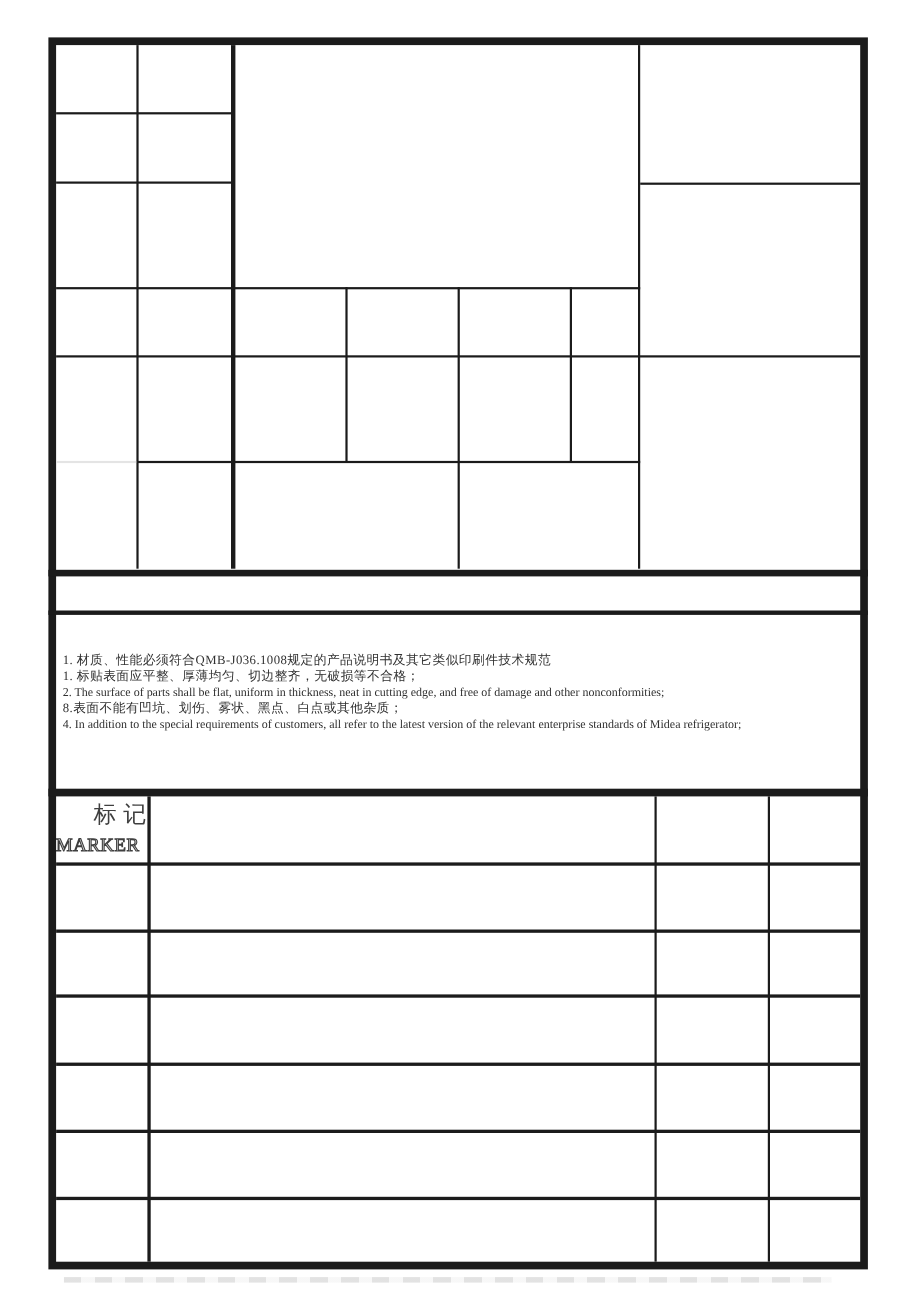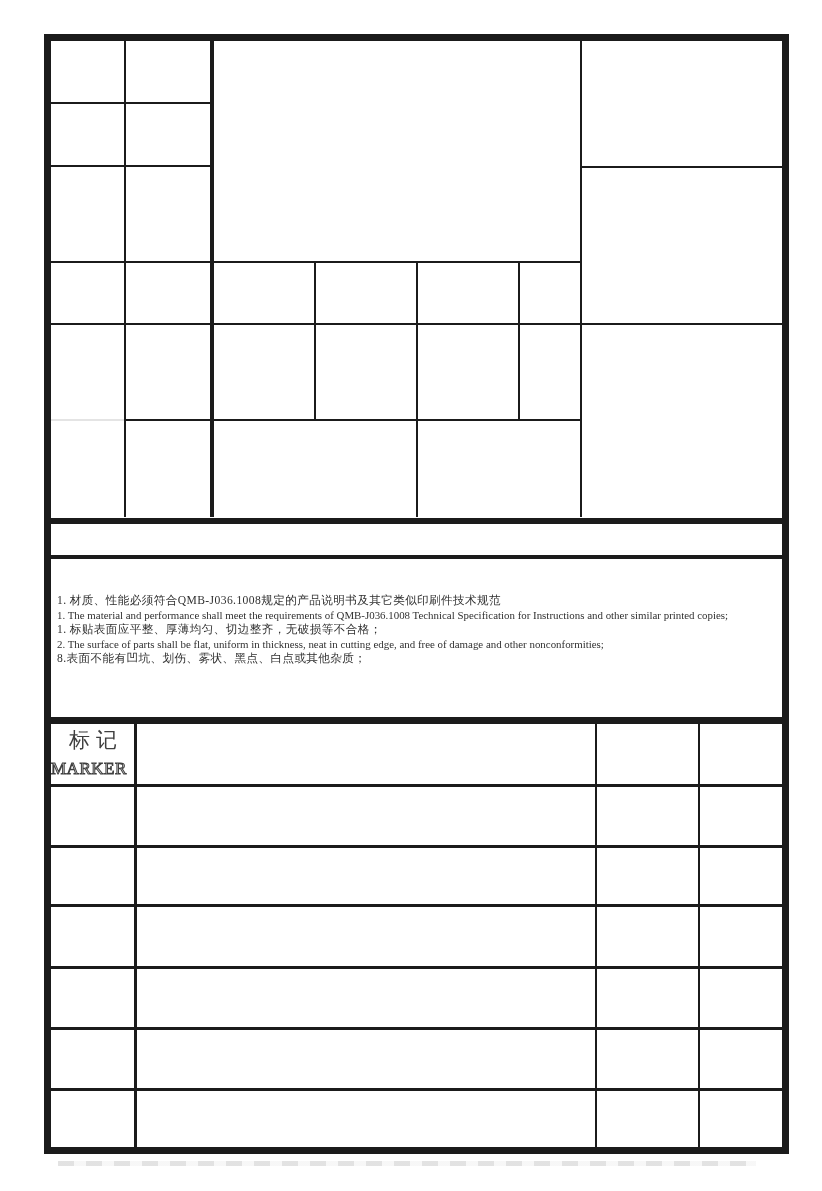--- a/index.html
+++ b/index.html
@@ -20,21 +20,21 @@
   
   .notes{
     position:absolute;left:57px;top:594px;width:716px;
     color:var(--note_text,#303030);
   }
   .note{white-space:nowrap;line-height:14.4px;}
   .note.cn{font-size:11.6px;letter-spacing:0.4px;}
   .note.en{font-size:10.9px;letter-spacing:0px;}
   
   .marker-cn{
-    position:absolute;left:51px;top:729px;width:84px;text-align:center;
+    position:absolute;left:67px;top:729px;width:84px;text-align:center;
     font-size:21px;font-weight:500;color:var(--label,#3f3f3f);
     letter-spacing:6px;text-indent:6px;line-height:22px;
   }
   .marker-en{
     position:absolute;left:51px;top:759px;width:84px;text-align:left;
     font-size:17px;line-height:20px;letter-spacing:0.5px;
     color:rgba(63,63,63,0.18);
     -webkit-text-stroke:1px var(--label,#3f3f3f);
   }
   
@@ -69,24 +69,24 @@
   <div class="ln" style="left:51px;top:323px;width:731px;height:2px;"></div>
   <div class="ln" style="left:124px;top:419px;width:458px;height:2px;"></div>
   <div class="ln faint" style="left:51px;top:419px;width:73px;height:2px;"></div>
 
   <div class="ln" style="left:44px;top:518px;width:745px;height:6px;"></div>
   <div class="ln" style="left:44px;top:555px;width:745px;height:4px;"></div>
   <div class="ln" style="left:44px;top:717px;width:745px;height:7px;"></div>
 
   <div class="notes">
     <div class="note cn">1. 材质、性能必须符合QMB-J036.1008规定的产品说明书及其它类似印刷件技术规范</div>
-    <div class="note en">1. The material and performance shall meet the requirements of QMB-J036.1008 Technical Specification for Instructions and other similar printed copies;</div>
     <div class="note cn">1. 标贴表面应平整、厚薄均匀、切边整齐，无破损等不合格；</div>
     <div class="note en">2. The surface of parts shall be flat, uniform in thickness, neat in cutting edge, and free of damage and other nonconformities;</div>
     <div class="note cn">8.表面不能有凹坑、划伤、雾状、黑点、白点或其他杂质；</div>
+    <div class="note en">4. In addition to the special requirements of customers, all refer to the latest version of the relevant enterprise standards of Midea refrigerator;</div>
   </div>
 
   <div class="ln" style="left:134px;top:724px;width:3px;height:423px;"></div>
   <div class="ln" style="left:595px;top:724px;width:2px;height:423px;"></div>
   <div class="ln" style="left:698px;top:724px;width:2px;height:423px;"></div>
 
   <div class="ln" style="left:51px;top:784px;width:731px;height:3px;"></div>
   <div class="ln" style="left:51px;top:845px;width:731px;height:3px;"></div>
   <div class="ln" style="left:51px;top:904px;width:731px;height:3px;"></div>
   <div class="ln" style="left:51px;top:966px;width:731px;height:3px;"></div>

